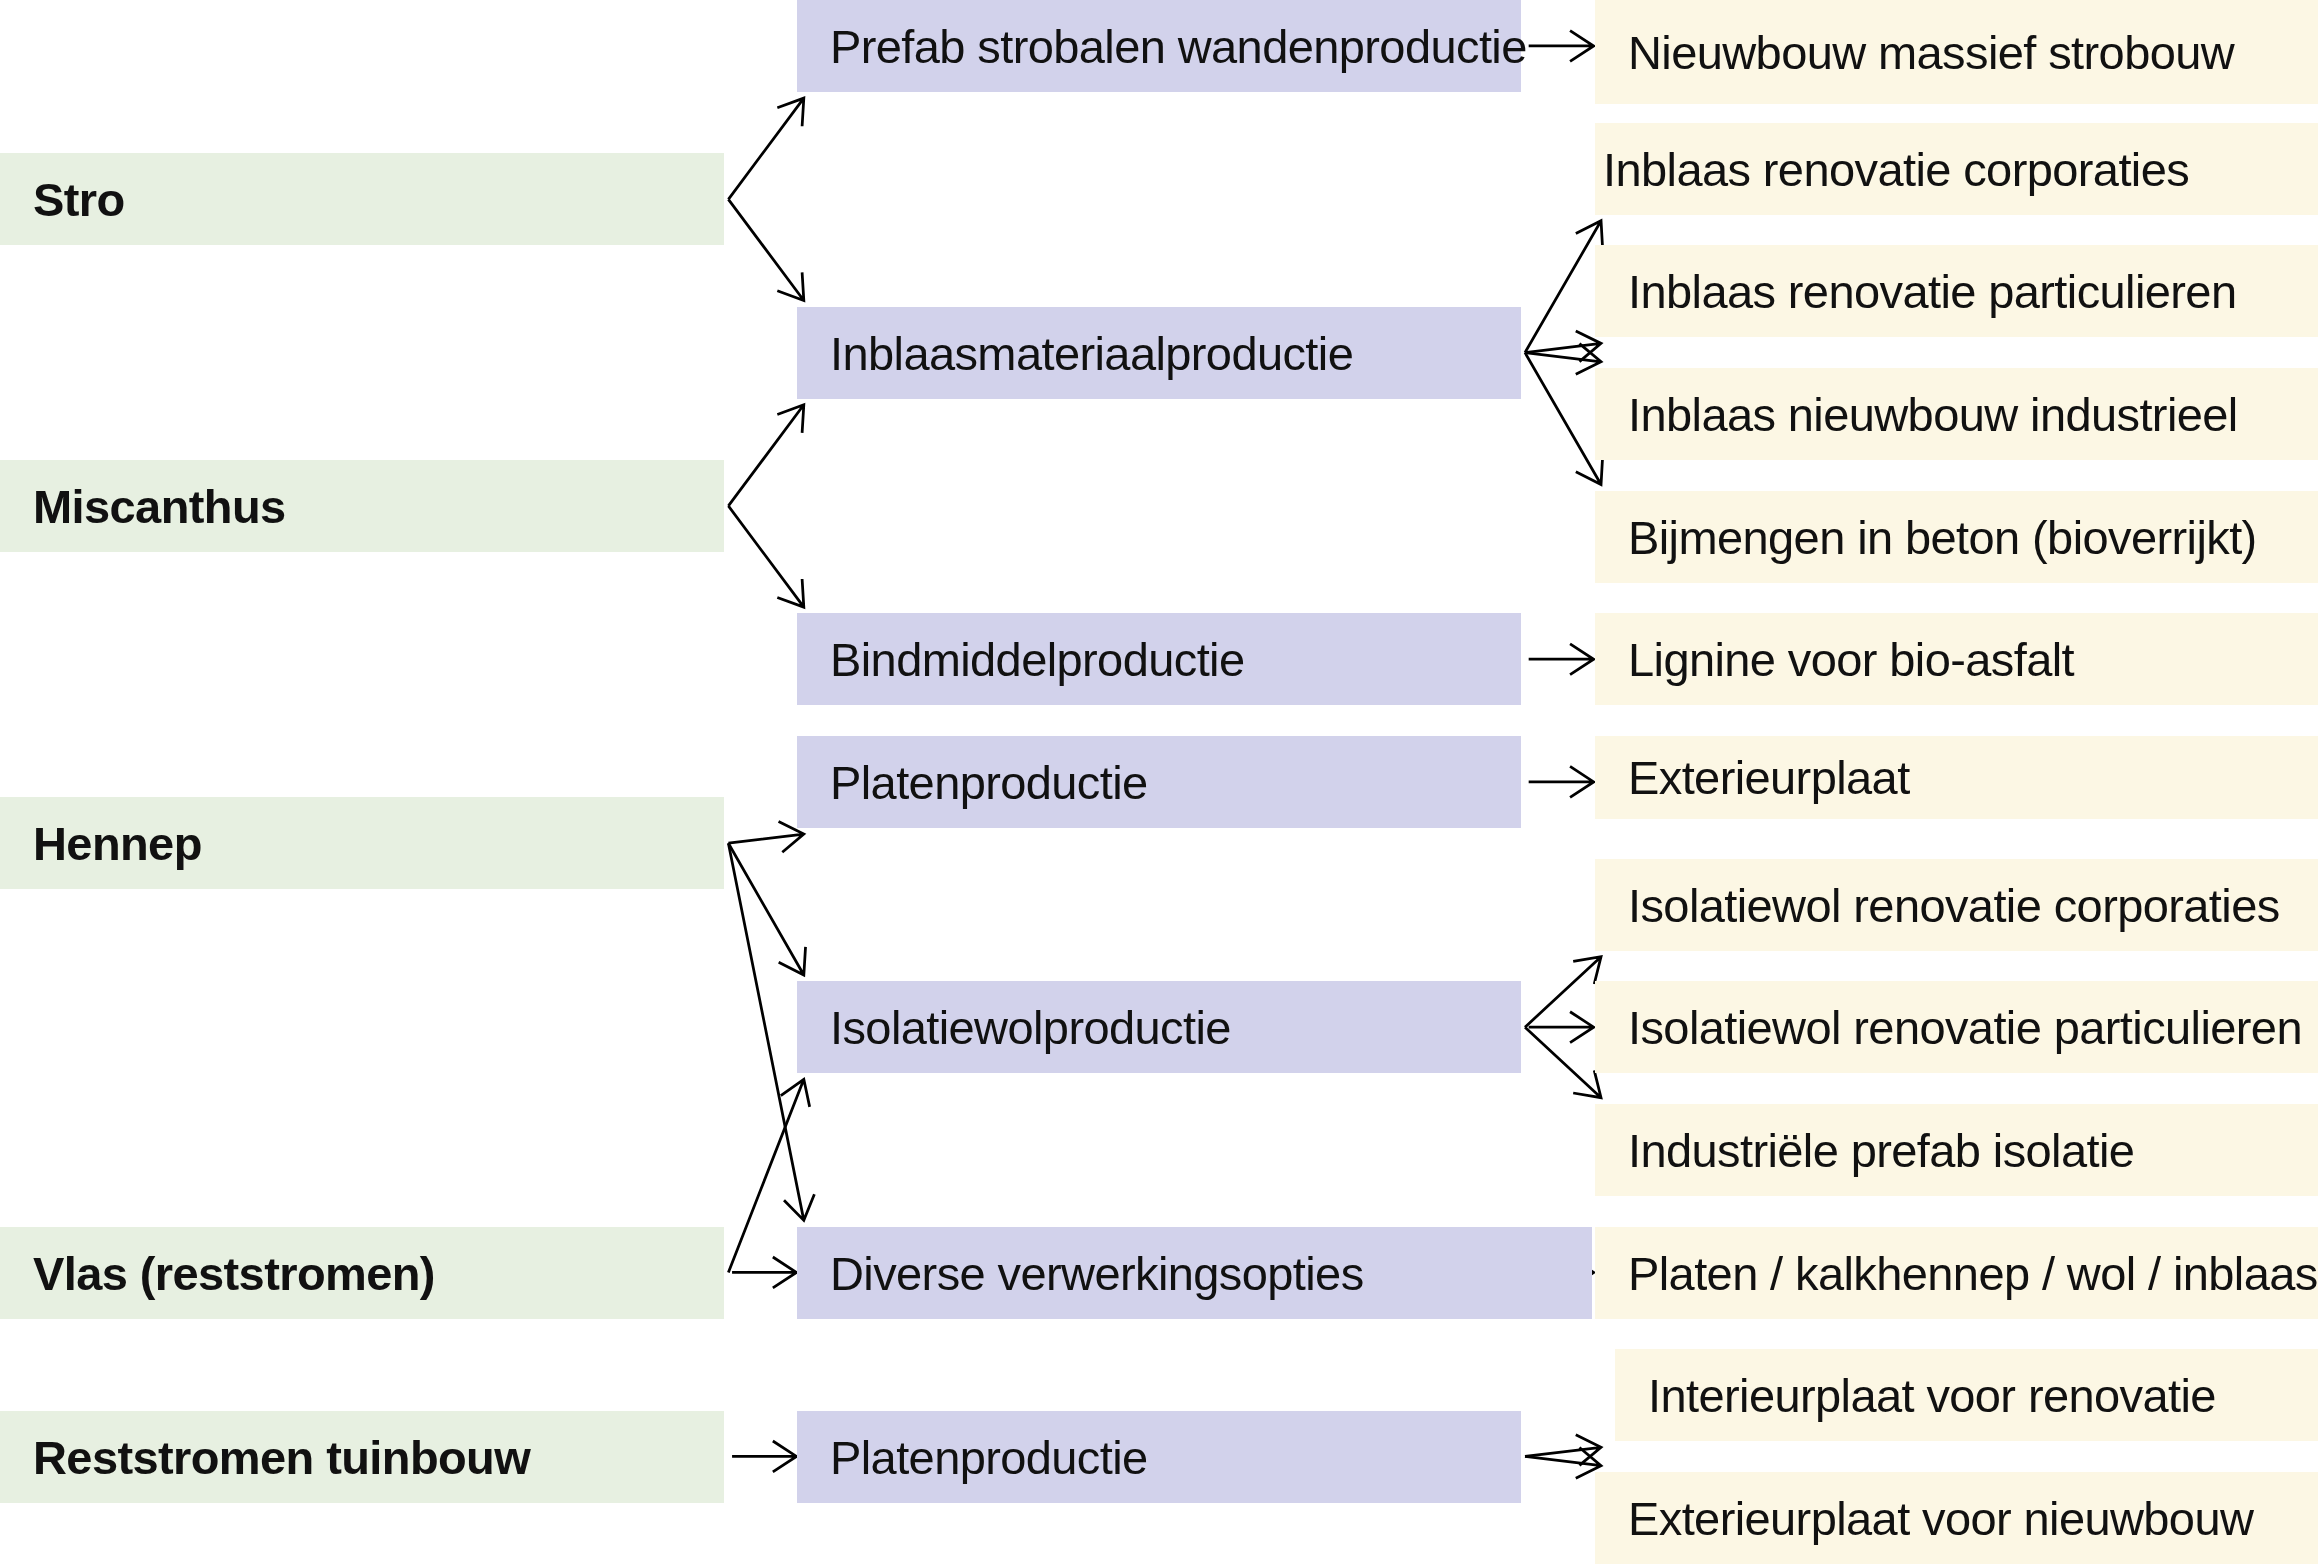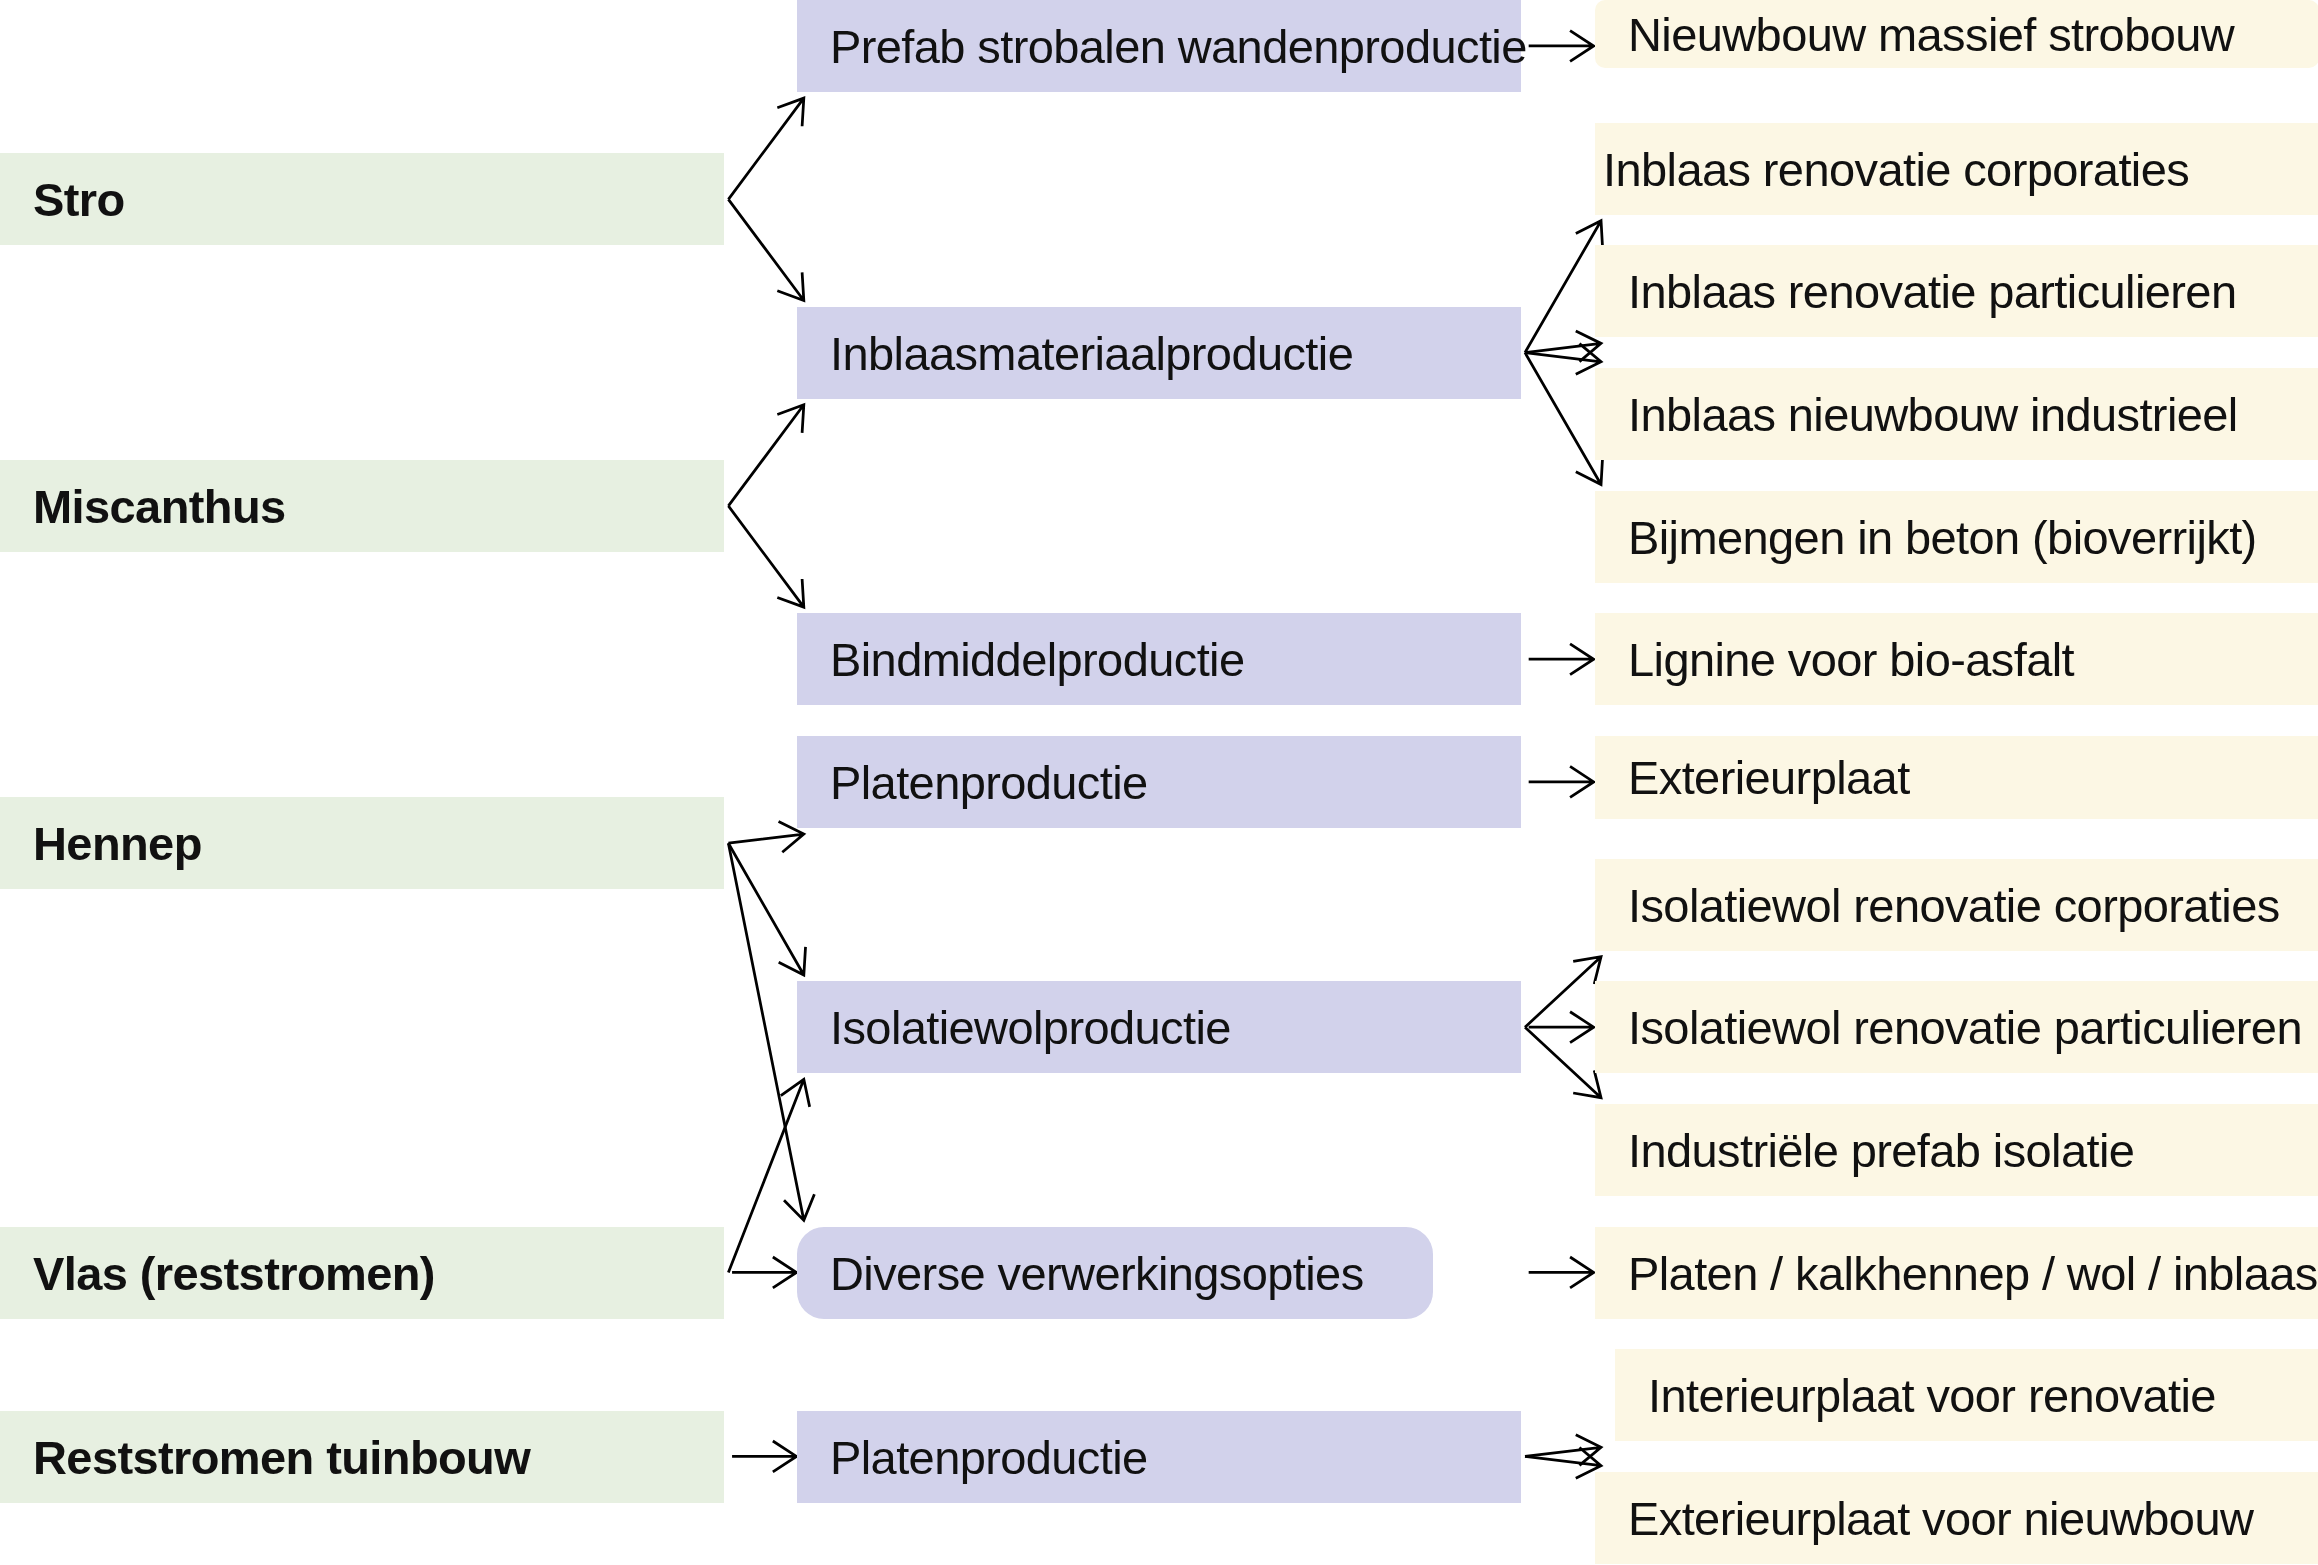--- a/index.html
+++ b/index.html
@@ -80,27 +80,27 @@
       </div>
       <div class="node process" style="left: 797px; top: 613px; width: 724px; height: 92px;">
         <span>Bindmiddelproductie</span>
       </div>
       <div class="node process" style="left: 797px; top: 736px; width: 724px; height: 92px;">
         <span>Platenproductie</span>
       </div>
       <div class="node process" style="left: 797px; top: 981px; width: 724px; height: 92px;">
         <span>Isolatiewolproductie</span>
       </div>
-      <div class="node process" style="left: 797px; top: 1227px; width: 636px; height: 92px; border-radius: 27px;">
+      <div class="node process" style="left: 797px; top: 1227px; width: 795px; height: 92px;">
         <span>Diverse verwerkingsopties</span>
       </div>
       <div class="node process" style="left: 797px; top: 1411px; width: 724px; height: 92px;">
         <span>Platenproductie</span>
       </div>
-      <div class="node product" style="left: 1595px; top: 0px; width: 724px; height: 68px; border-radius: 10px;">
+      <div class="node product" style="left: 1595px; top: 0px; width: 724px; height: 104px;">
         <span>Nieuwbouw massief strobouw</span>
       </div>
       <div class="node product" style="left: 1595px; top: 123px; width: 724px; height: 92px; padding-left: 8px;">
         <span>Inblaas renovatie corporaties</span>
       </div>
       <div class="node product" style="left: 1595px; top: 245px; width: 724px; height: 92px;">
         <span>Inblaas renovatie particulieren</span>
       </div>
       <div class="node product" style="left: 1595px; top: 368px; width: 724px; height: 92px;">
         <span>Inblaas nieuwbouw industrieel</span>

